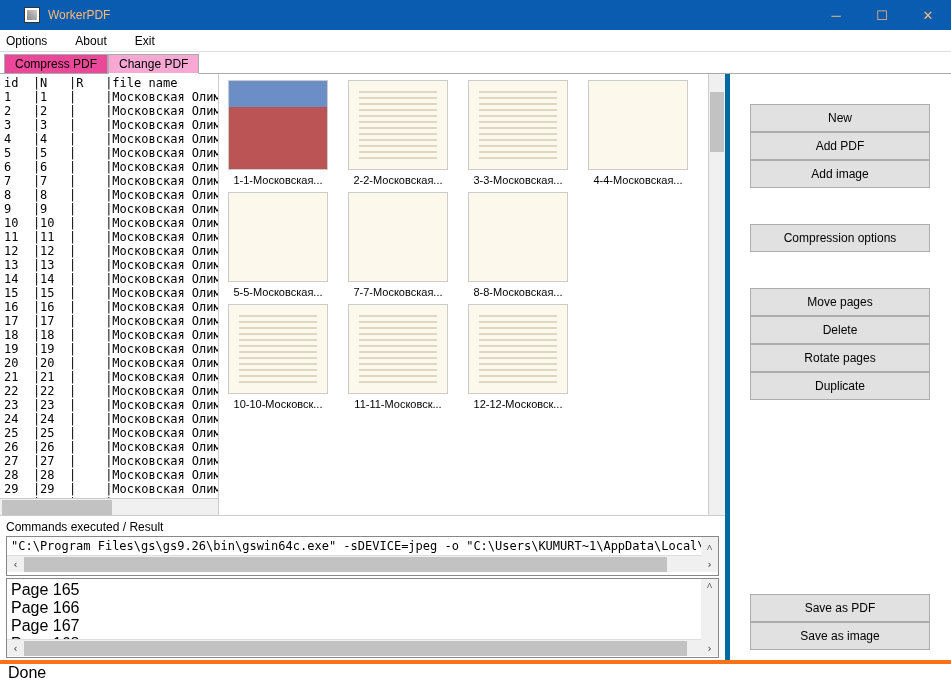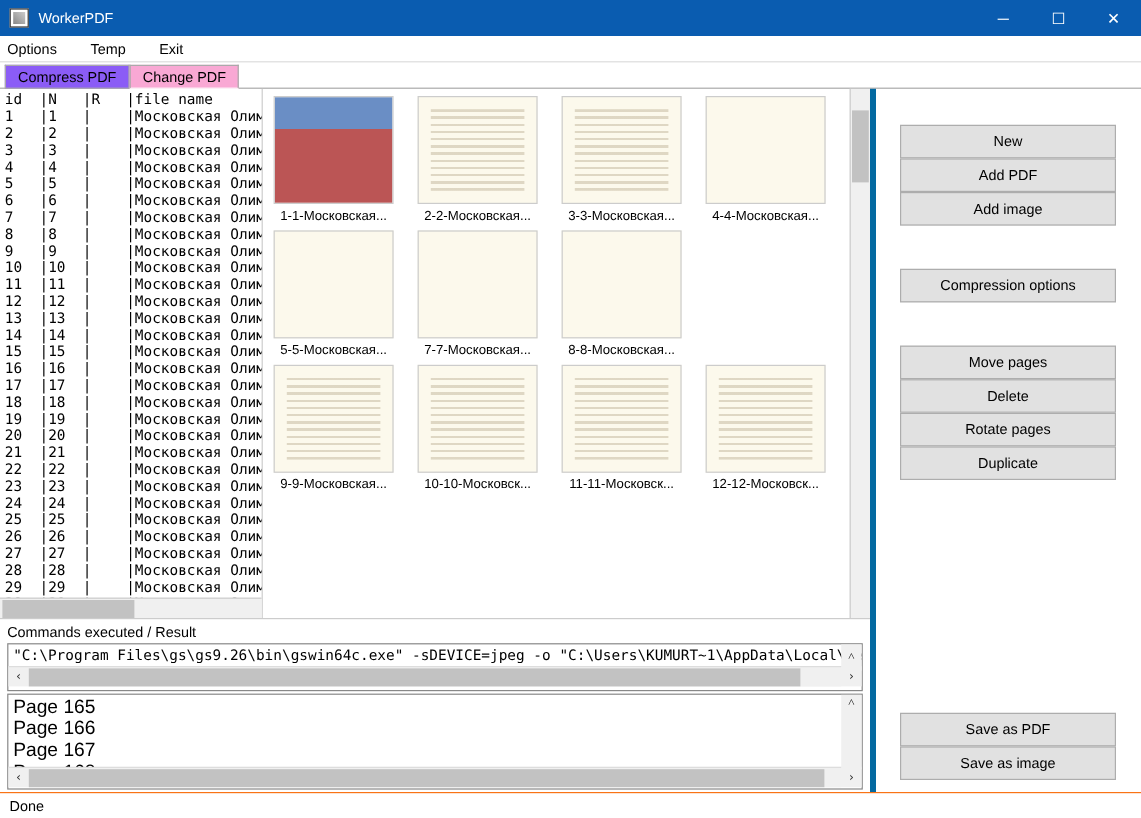--- a/index.html
+++ b/index.html
@@ -1,29 +1,29 @@
 <!DOCTYPE html>
 <html><head>
 <meta charset="utf-8">
 <style>
 * { box-sizing: border-box; margin: 0; padding: 0; }
 body { font-family: "Segoe UI", Tahoma, sans-serif; font-size: 12px; background: #fff; width: 951px; height: 682px; overflow: hidden; display: flex; flex-direction: column; }
 
-.titlebar { background: #0a5cb0; color: #ffffff; height: 30px; display: flex; align-items: center; padding-left: 8px; }
+.titlebar { background: #0a5cb0; color: #fdba74; height: 30px; display: flex; align-items: center; padding-left: 24px; }
 .titlebar .icon { width: 16px; height: 16px; background: #fff; border: 1px solid #333; margin-right: 8px; position: relative; }
 .titlebar .icon::after { content: ""; position: absolute; inset: 2px; background: linear-gradient(45deg,#888,#ccc); }
 .titlebar .title { flex: 1; font-size: 12px; }
 .titlebar .winbtns { display: flex; height: 100%; }
 .titlebar .winbtn { width: 46px; display: flex; align-items: center; justify-content: center; font-size: 13px; }
 
 .menubar { background: #fff; border-bottom: 1px solid #ddd; height: 22px; display: flex; align-items: center; padding: 0 6px; gap: 28px; }
 .menubar span { cursor: default; }
 
 .tabstrip { display: flex; padding: 2px 4px 0 4px; }
-.tab { border: 1px solid #aaa; border-bottom: none; padding: 2px 10px; background: #8b5cf6; cursor: default; font-size: 12px; }
+.tab { border: 1px solid #aaa; border-bottom: none; padding: 2px 10px; background: #ec4899; cursor: default; font-size: 12px; }
 .tab.active { background: #f9a8d4; border-bottom: 1px solid #fff; position: relative; z-index: 2; }
 
 .workarea { flex: 1; display: flex; border-top: 1px solid #aaa; margin-top: -1px; min-height: 0; }
 
 .leftpanel { width: 730px; display: flex; flex-direction: column; min-height: 0; border-right: 5px solid #0369a1; }
 .upperrow { flex: 1; display: flex; min-height: 0; }
 
 .filetable-wrap { width: 219px; display: flex; flex-direction: column; border-right: 1px solid #ccc; }
 .filetable { flex: 1; overflow: hidden; font-family: Consolas, monospace; font-size: 12px; line-height: 14px; white-space: pre; padding: 2px 4px; }
 .filetable .hdr { font-weight: normal; }
@@ -50,38 +50,38 @@
 .cmdbox .barrow .track { flex: 1; height: 15px; background: #f0f0f0; position: relative; }
 .cmdbox .barrow .thumb { position: absolute; left: 0; top: 0; bottom: 0; background: #c2c2c2; }
 .cmdbox .corner { position: absolute; top: 0; right: 0; width: 17px; background: #f0f0f0; font-size: 10px; text-align: center; }
 .resultbox { height: 80px; }
 .resultbox .textmulti { padding: 2px 4px; height: 60px; overflow: hidden; white-space: pre; font-family: "Segoe UI", sans-serif; font-size: 16px; }
 
 .rightpanel { width: 220px; padding: 30px 20px 10px 20px; display: flex; flex-direction: column; gap: 0; }
 .rightpanel .gap { height: 36px; }
 .btn { background: #e1e1e1; border: 1px solid #adadad; padding: 6px 0; text-align: center; font-size: 12px; cursor: default; }
 
-.statusbar { height: 22px; border-top: 1px solid #f97316; padding: 2px 8px; display: flex; align-items: center; font-size: 12px; }
+.statusbar { height: 22px; border-top: 4px solid #f97316; padding: 2px 8px; display: flex; align-items: center; font-size: 16px; }
 </style>
 </head>
 <body>
 
 <div class="titlebar">
   <div class="icon"></div>
   <div class="title">WorkerPDF</div>
   <div class="winbtns">
     <div class="winbtn">─</div>
     <div class="winbtn">☐</div>
     <div class="winbtn close">✕</div>
   </div>
 </div>
 
 <div class="menubar">
   <span>Options</span>
-  <span>Temp</span>
+  <span>About</span>
   <span>Exit</span>
 </div>
 
 <div class="tabstrip">
   <div class="tab">Compress PDF</div>
   <div class="tab active">Change PDF</div>
 </div>
 
 <div class="workarea">
   <div class="leftpanel">
@@ -120,24 +120,20 @@
               <div class="thumbcell">
                 <div class="thumbimg "></div>
                 <div class="thumblabel">7-7-Московская...</div>
               </div>
               <div class="thumbcell">
                 <div class="thumbimg "></div>
                 <div class="thumblabel">8-8-Московская...</div>
               </div>
             </div>
             <div class="thumbrow">
-              <div class="thumbcell">
-                <div class="thumbimg text"></div>
-                <div class="thumblabel">9-9-Московская...</div>
-              </div>
               <div class="thumbcell">
                 <div class="thumbimg text"></div>
                 <div class="thumblabel">10-10-Московск...</div>
               </div>
               <div class="thumbcell">
                 <div class="thumbimg text"></div>
                 <div class="thumblabel">11-11-Московск...</div>
               </div>
               <div class="thumbcell">
                 <div class="thumbimg text"></div>

